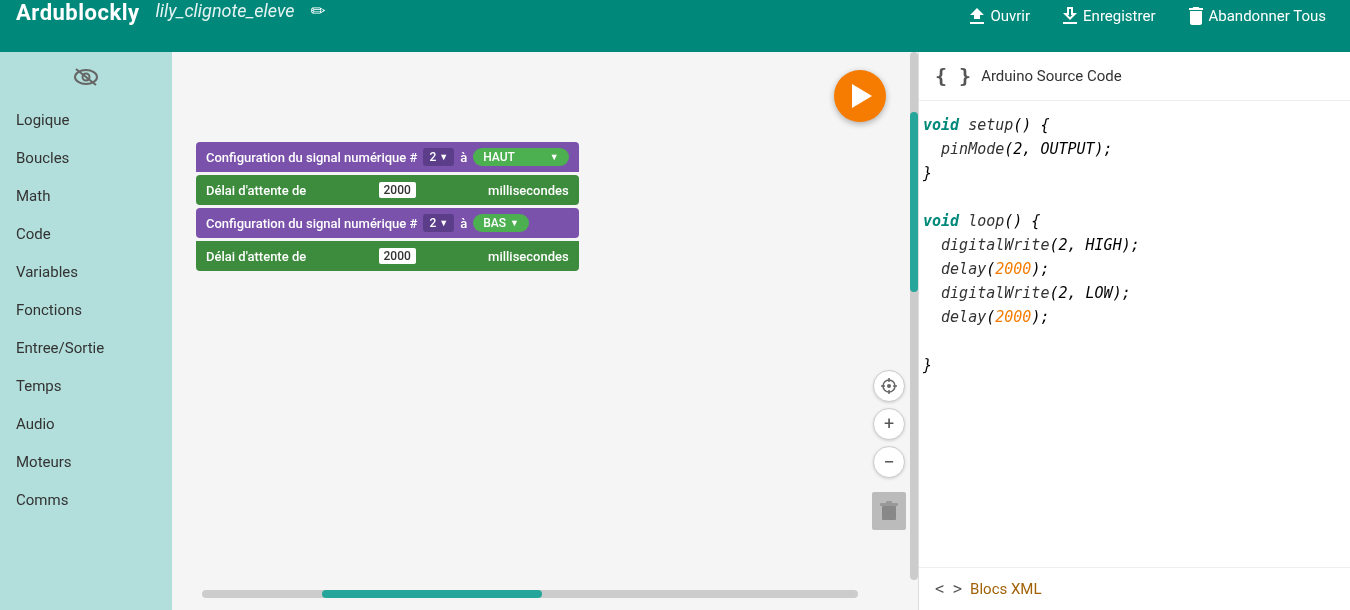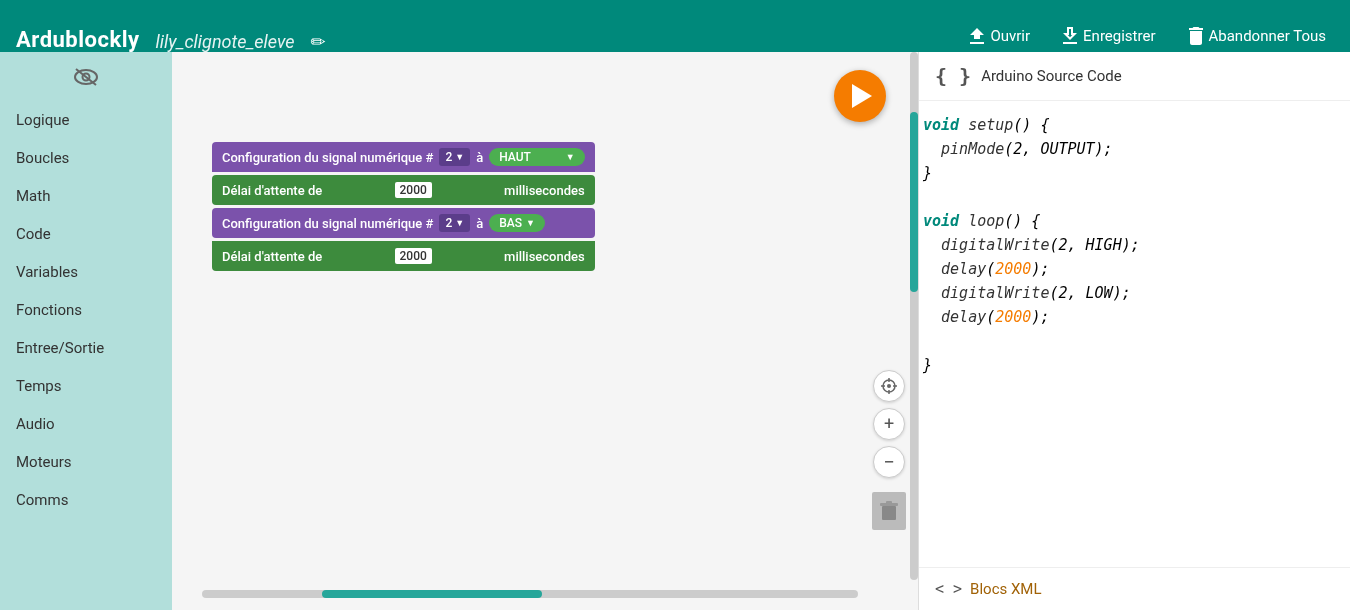--- a/index.html
+++ b/index.html
@@ -4,21 +4,21 @@
   <style>
     * { box-sizing: border-box; margin: 0; padding: 0; }
     body { font-family: 'Roboto', Arial, sans-serif; background: #e8e8e8; height: 610px; overflow: hidden; }
 
     
     #header {
       background: #00897B;
       color: white;
       height: 52px;
       display: flex;
-      align-items: flex-end;
+      align-items: flex-start;
       padding: 0 16px;
       gap: 12px;
     }
     #header .app-title {
       font-size: 22px;
       font-weight: 700;
       letter-spacing: 0.5px;
     }
     #header .file-name {
       font-size: 18px;
@@ -107,21 +107,21 @@
       border-left: 20px solid white;
       border-top: 12px solid transparent;
       border-bottom: 12px solid transparent;
       margin-left: 4px;
     }
 
     
     .blocks-area {
       position: absolute;
       top: 90px;
-      left: 40px;
+      left: 24px;
     }
 
     
     .block {
       display: flex;
       align-items: center;
       border-radius: 4px;
       padding: 5px 10px;
       margin-bottom: 3px;
       font-size: 13px;

